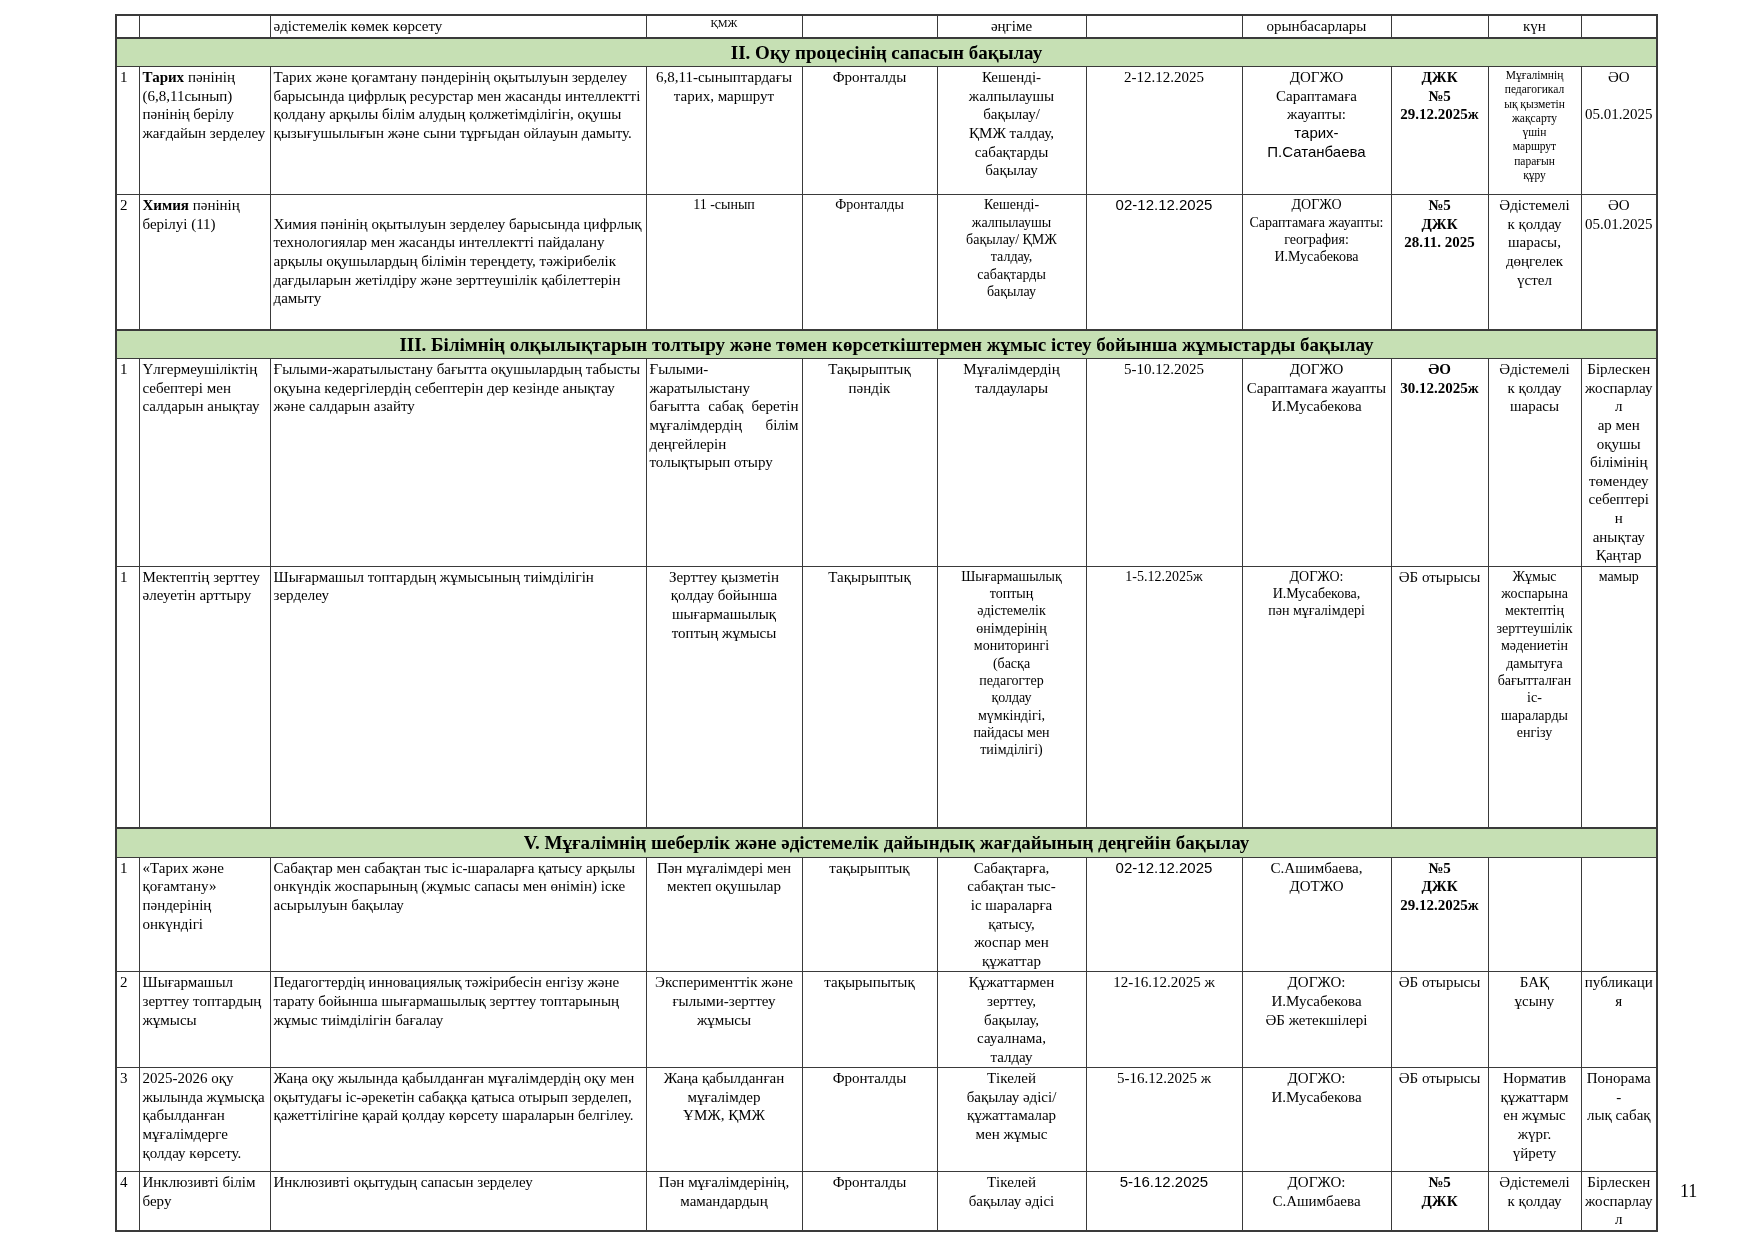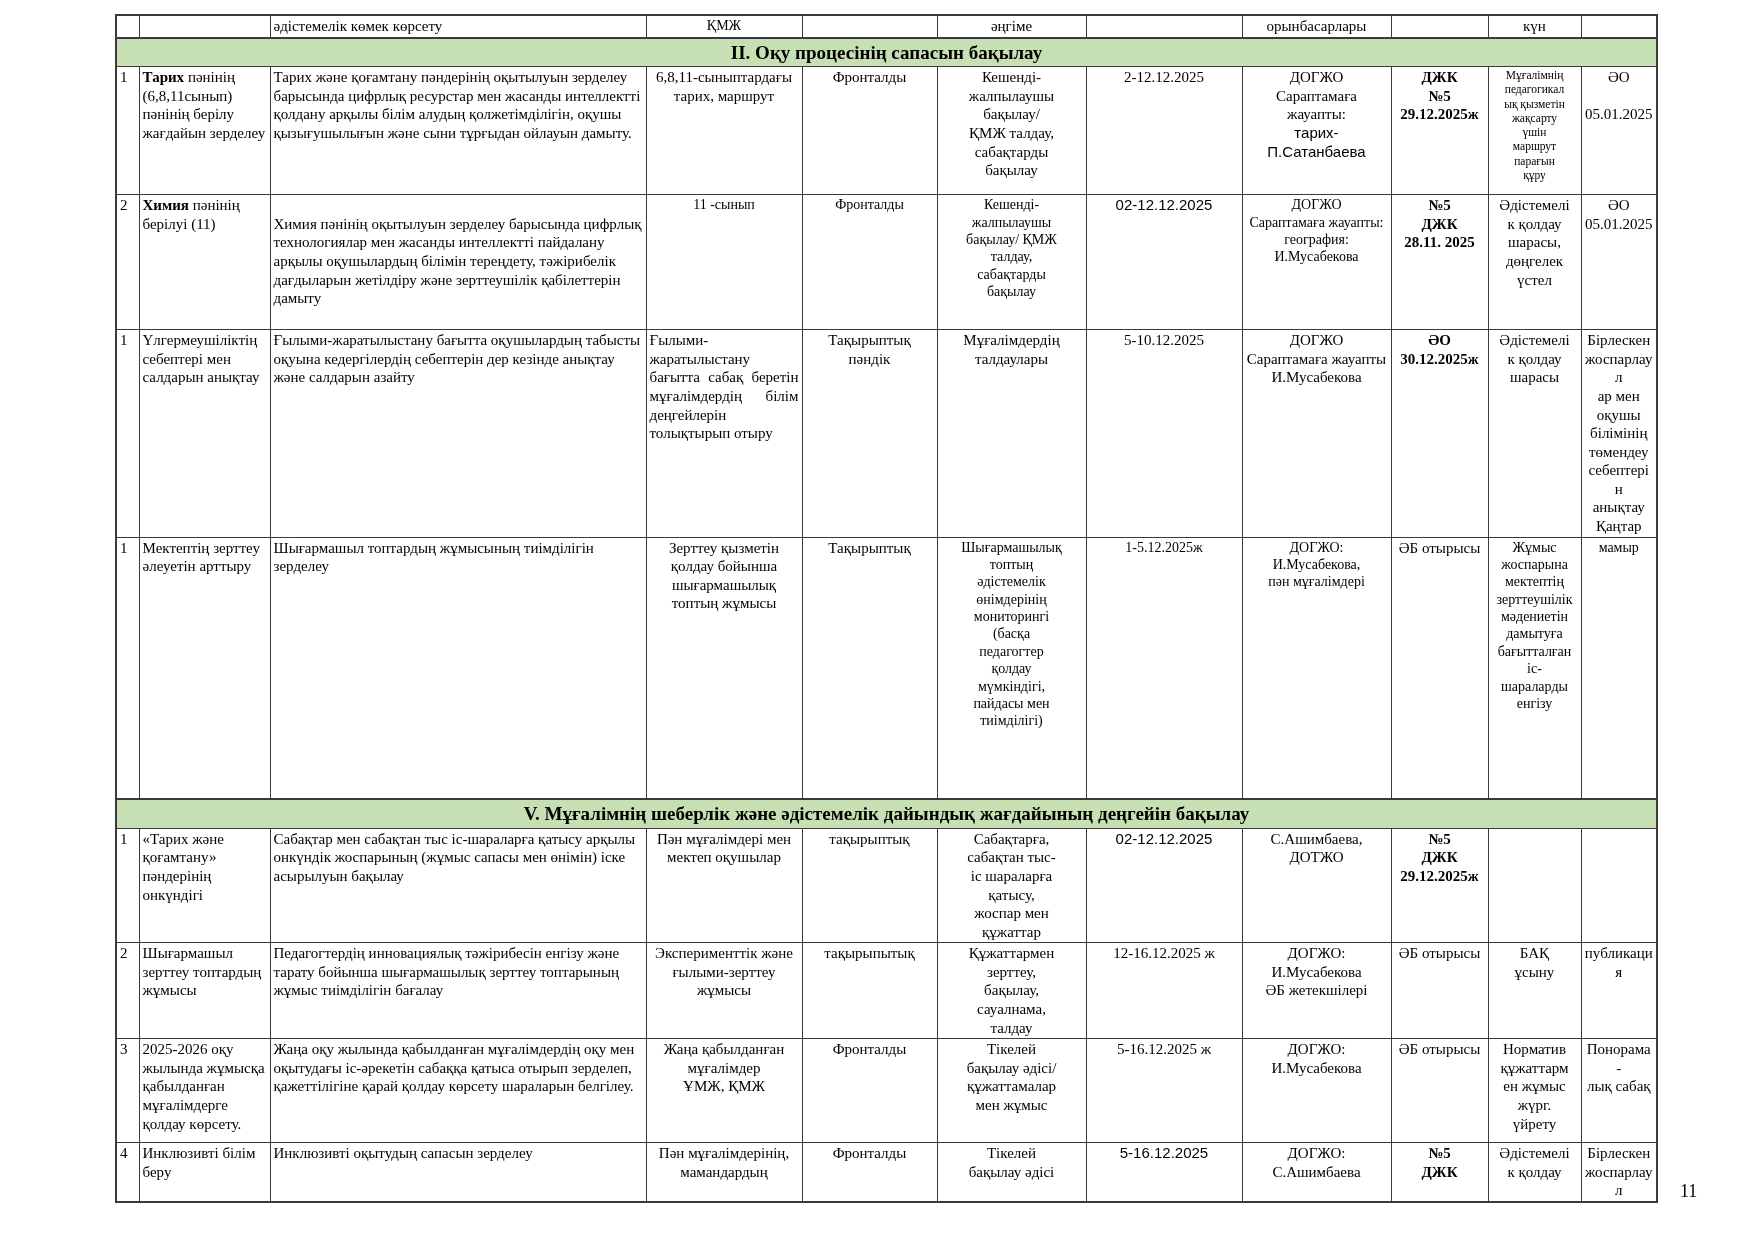--- a/index.html
+++ b/index.html
@@ -6,21 +6,21 @@
   body{width:1754px;height:1241px;font-family:"Liberation Serif",serif;color:#000;}
   .sheet{position:relative;width:1754px;height:1241px;background:#fff;overflow:hidden;border-radius:8px;}
   table.plan{position:absolute;left:115px;top:14px;width:1541px;border-collapse:collapse;table-layout:fixed;border:2px solid #3a3a3a;}
   td{border:1px solid #3a3a3a;vertical-align:top;padding:1px 3px;font-size:15px;line-height:1.24;text-align:center;white-space:pre-line;overflow-wrap:break-word;word-wrap:break-word;}
   td.left{text-align:left;}
   td.just{text-align:justify;}
   td.section{background:var(--section-bg,#c6e0b4);font-weight:bold;font-size:19px;text-align:center;padding:2px 20px;border-top-width:2px;white-space:normal;}
   .b{font-weight:bold;}
   .sm{font-size:14px;}
   .xs{font-size:11.5px;}
-  .lg{font-size:14px;margin-top:14px;}
+  .lg{font-size:11px;margin-top:14px;}
   .sans{font-family:"Liberation Sans",sans-serif;}
   td.sans{font-family:"Liberation Sans",sans-serif;}
   .page-number{position:absolute;left:1680px;top:1181px;font-size:18px;font-family:"Liberation Serif",serif;}
 </style>
 </head>
 <body>
 
 <div class="sheet">
   <table class="plan">
       <colgroup>
@@ -105,20 +105,23 @@
           <td class="b">№5
 ДЖК
 28.11. 2025</td>
           <td>Әдістемелі
 к қолдау
 шарасы,
 дөңгелек
 үстел</td>
           <td>ӘО
 05.01.2025</td>
+        </tr>
+        <tr style="height: 26px;">
+          <td colspan="11" class="section">III. Білімнің олқылықтарын толтыру және төмен көрсеткіштермен жұмыс істеу бойынша жұмыстарды бақылау</td>
         </tr>
         <tr style="height: 156px;">
           <td class="left">1</td>
           <td class="left">Үлгермеушіліктің себептері мен салдарын анықтау</td>
           <td class="left">Ғылыми-жаратылыстану бағытта оқушылардың табысты оқуына кедергілердің  себептерін дер кезінде анықтау және салдарын азайту</td>
           <td class="left just">Ғылыми-жаратылыстану бағытта сабақ беретін мұғалімдердің білім деңгейлерін толықтырып отыру</td>
           <td>Тақырыптық
 пәндік</td>
           <td>Мұғалімдердің
 талдаулары</td>

